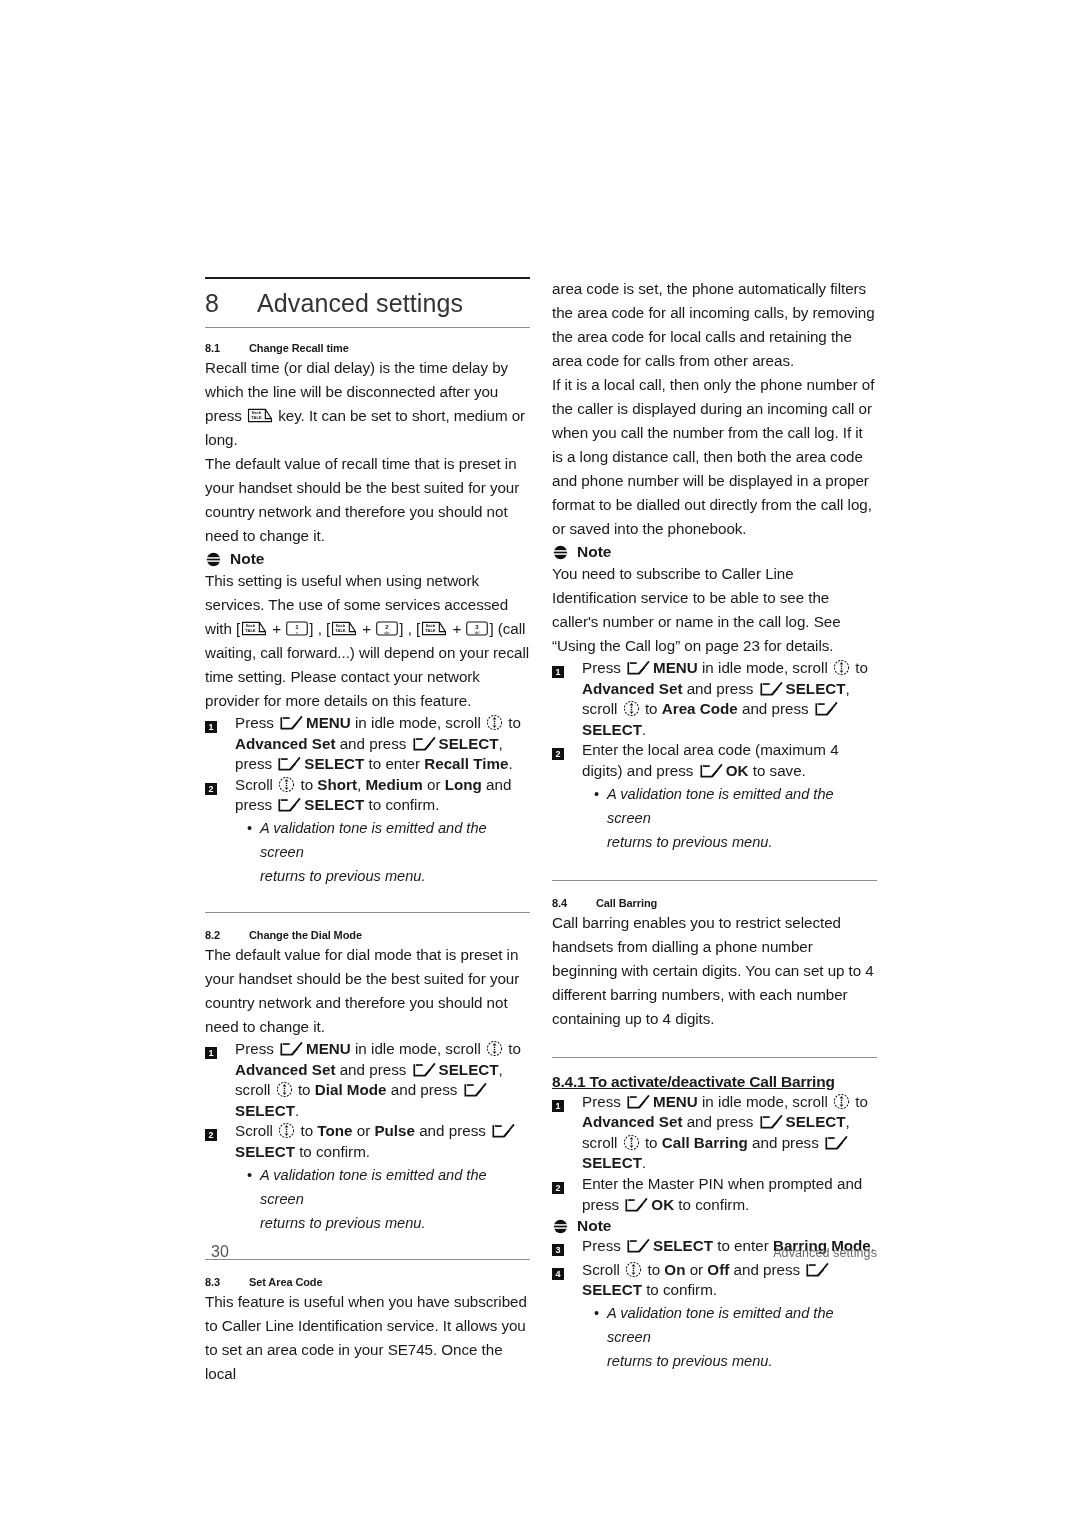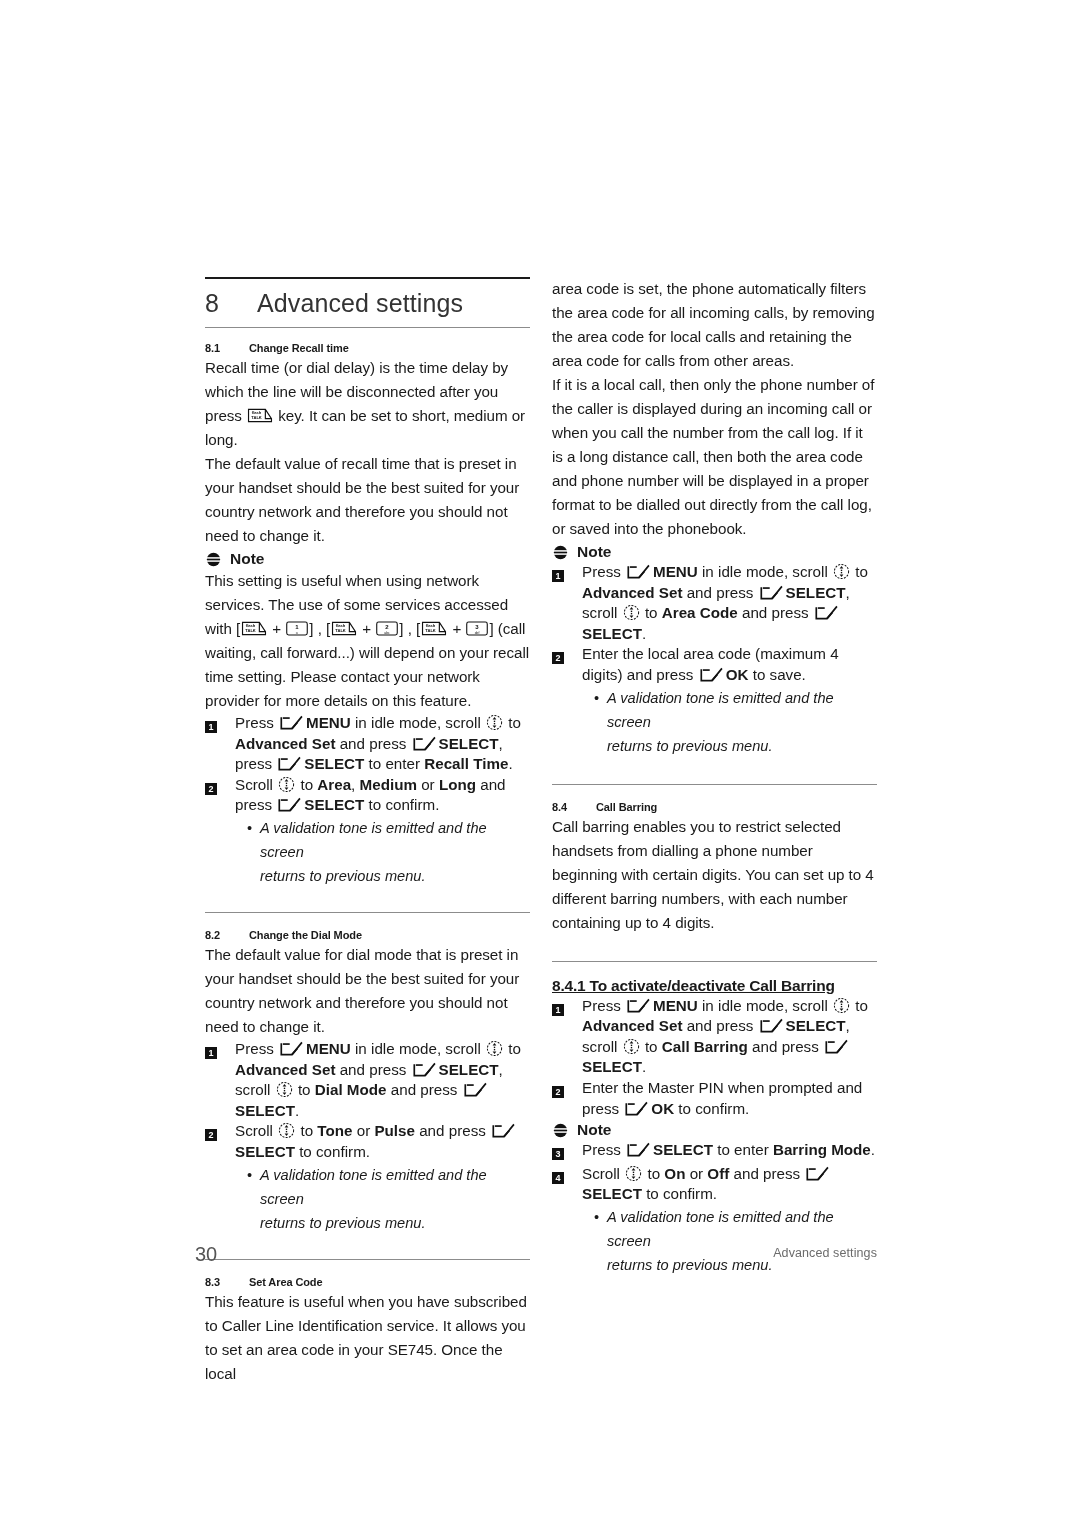--- a/index.html
+++ b/index.html
@@ -156,23 +156,23 @@
 
   .icn-soft { width: 26px; height: 17px; vertical-align: -3px; margin: 0 1px 0 1px; }
   .icn-scroll { width: 17px; height: 17px; vertical-align: -3px; margin: 0 1px; }
   .icn-note { width: 17px; height: 17px; vertical-align: -2px; }
   .icn-flash { width: 26px; height: 17px; vertical-align: -3px; margin: 0 1px; }
   .icn-digit { width: 22px; height: 15px; vertical-align: -2px; margin: 0 1px; }
 
   
   .folio {
     position: absolute;
-    left: 195px;
+    left: 211px;
     top: 1243px;
-    font-size: 20px;
+    font-size: 16px;
     color: #555;
   }
   .runhead {
     position: absolute;
     right: 203px;
     top: 1246px;
     font-size: 12.5px;
     color: #6b6b6b;
     letter-spacing: .1px;
   }
@@ -279,21 +279,21 @@
               </svg><span> to </span><b>Advanced Set</b><span> and press </span><svg class="icn icn-soft">
                 <use href="#sym-softkey"></use>
               </svg><b>SELECT</b><span>, press </span><svg class="icn icn-soft">
                 <use href="#sym-softkey"></use>
               </svg><b>SELECT</b><span> to enter </span><b>Recall Time</b><span>.</span></span>
         </li>
         <li>
           <span class="stepnum"><span class="badge">2</span></span>
           <span class="steptext"><span>Scroll </span><svg class="icn icn-scroll">
                 <use href="#sym-scroll"></use>
-              </svg><span> to </span><b>Area</b><span>, </span><b>Medium</b><span> or </span><b>Long</b><span> and press </span><svg class="icn icn-soft">
+              </svg><span> to </span><b>Short</b><span>, </span><b>Medium</b><span> or </span><b>Long</b><span> and press </span><svg class="icn icn-soft">
                 <use href="#sym-softkey"></use>
               </svg><b>SELECT</b><span> to confirm.</span></span>
         </li>
       </ol>
 
       <ul class="bullets">
         <li><span>A validation tone is emitted and the screen</span> <span class="cont">returns to previous menu.</span></li>
       </ul>
 
       <div class="rule-thin" style="margin-top:24px;margin-bottom:16px;"></div>
@@ -348,20 +348,21 @@
 
       <p class="body">area code is set, the phone automatically filters the area code for all incoming calls, by removing the area code for local calls and retaining the area code for calls from other areas.</p>
       <p class="body">If it is a local call, then only the phone number of the caller is displayed during an incoming call or when you call the number from the call log. If it is a long distance call, then both the area code and phone number will be displayed in a proper format to be dialled out directly from the call log, or saved into the phonebook.</p>
 
       <div class="note-head">
         <svg class="icn icn-note">
             <use href="#sym-note"></use>
           </svg>
         <span class="lbl">Note</span>
       </div>
+      <p class="body">You need to subscribe to Caller Line Identification service to be able to see the caller's number or name in the call log. See “Using the Call log” on page 23 for details.</p>
 
       <ol class="steps">
         <li>
           <span class="stepnum"><span class="badge">1</span></span>
           <span class="steptext"><span>Press </span><svg class="icn icn-soft">
                 <use href="#sym-softkey"></use>
               </svg><b>MENU</b><span> in idle mode, scroll </span><svg class="icn icn-scroll">
                 <use href="#sym-scroll"></use>
               </svg><span> to </span><b>Advanced Set</b><span> and press </span><svg class="icn icn-soft">
                 <use href="#sym-softkey"></use>

